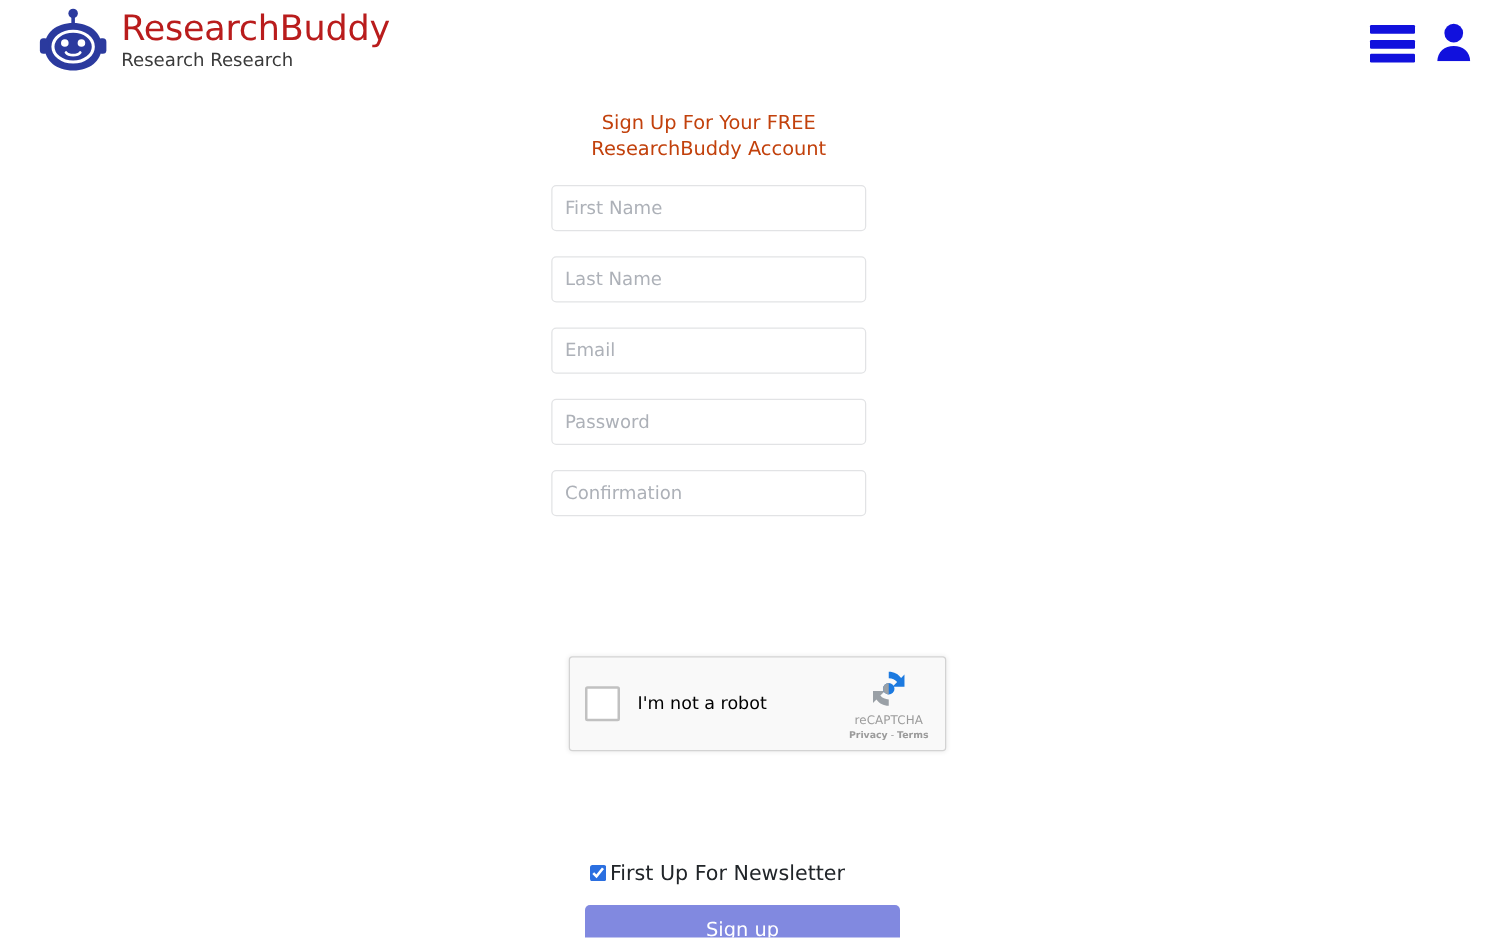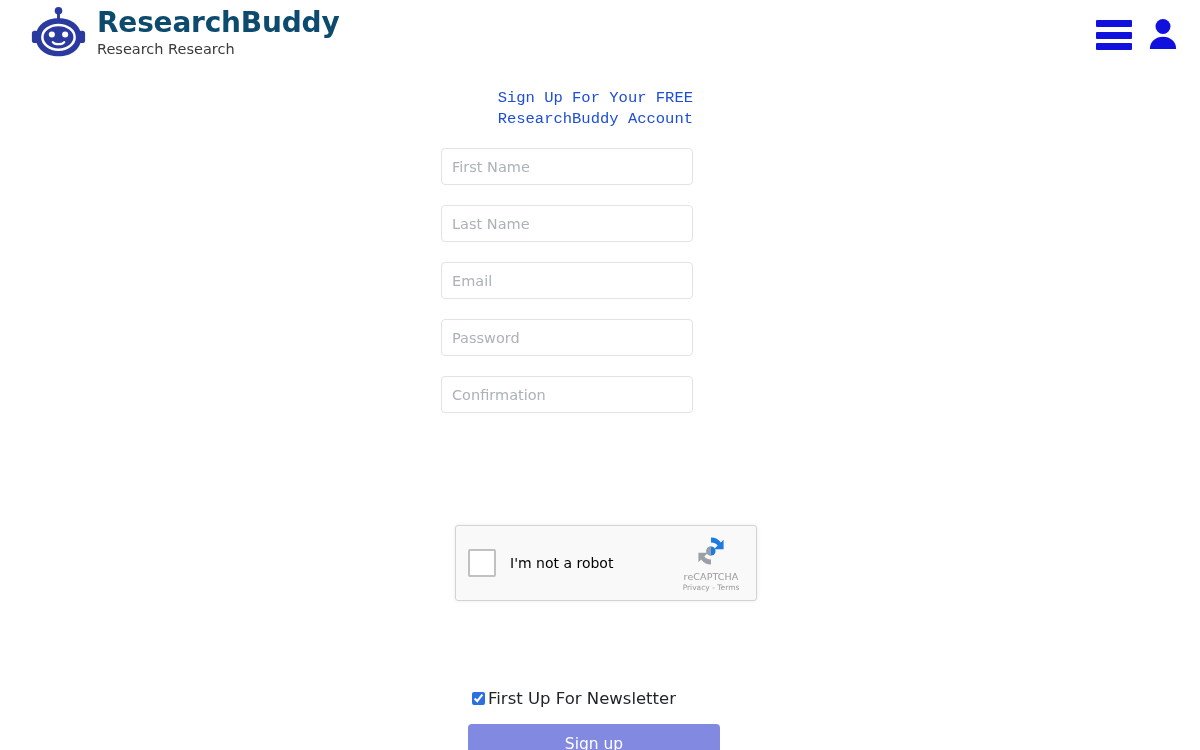--- a/index.html
+++ b/index.html
@@ -22,22 +22,22 @@
     position: absolute;
     left: 30px; top: 5px;
     display: flex;
     align-items: center;
     gap: 10px;
   }
   .logo-icon { width: 57px; height: 57px; display: block; }
   .brand-text { display: flex; flex-direction: column; justify-content: center; }
   .brand-title {
     font-size: 28px;
-    font-weight: bold;
-    color: #0c4a6e;
+    font-weight: normal;
+    color: #b91c1c;
     line-height: 1.1;
     letter-spacing: -0.2px;
   }
   .brand-tagline {
     font-size: 14.5px;
     color: #3a3a3a;
     line-height: 1.3;
     margin-top: 2px;
   }
 
@@ -91,27 +91,26 @@
     width: 1200px;
   }
   .form-wrap {
     position: absolute;
     left: 441px;
     top: 18px;
     width: 252px;
   }
   .form-heading {
     font-size: 15.5px;
-    color: #1d4ed8;
-    text-align: right;
+    color: #c2410c;
+    text-align: center;
     line-height: 1.36;
     margin: 0 0 18px 0;
     font-weight: normal;
     width: 252px;
-    font-family: Liberation Mono, monospace;
   }
   .field {
     display: block;
     width: 252px;
     height: 37px;
     padding: 6px 10px;
     margin-bottom: 20px;
     border: 1px solid #e2e3e5;
     border-radius: 4px;
     background: #ffffff;
@@ -167,21 +166,21 @@
     font-size: 9.5px;
     color: #9b9b9b;
     margin-top: 3px;
     letter-spacing: 0.1px;
   }
   .rc-links {
     font-size: 7.5px;
     color: #9b9b9b;
     margin-top: 1px;
   }
-  .rc-links a { color: #9b9b9b; text-decoration: none; }
+  .rc-links a { color: #9b9b9b; text-decoration: none; font-weight: bold; }
 
   
   .newsletter-row {
     position: absolute;
     left: 31px;
     top: 601px;
     display: flex;
     align-items: center;
     white-space: nowrap;
   }

